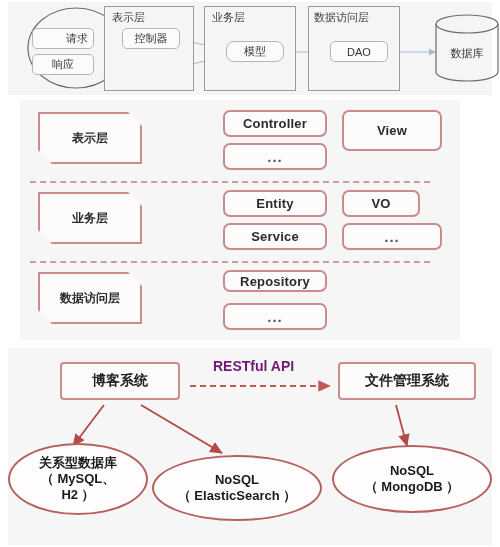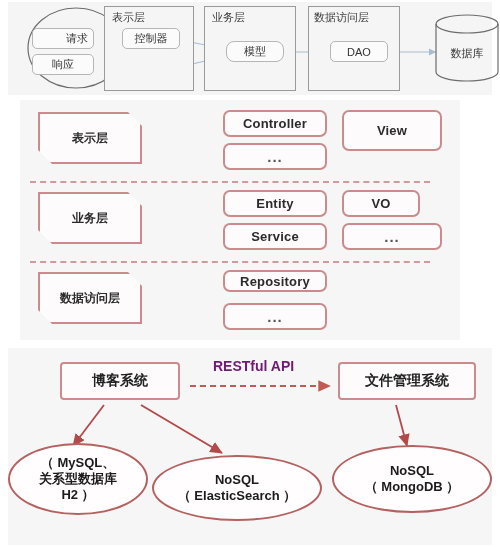--- a/index.html
+++ b/index.html
@@ -272,22 +272,22 @@
 <div class="sys-box" style="left:60px; top:362px; width:120px; height:38px;">
   <span>博客系统</span>
 </div>
 <div class="sys-box" style="left:338px; top:362px; width:138px; height:38px;">
   <span>文件管理系统</span>
 </div>
 <div class="api-label" style="left:213px; top:358px;">RESTful API</div>
 
 <div class="ellipse" style="left:8px; top:443px; width:140px; height:72px;">
   <div>
+    <span>关系型数据库</span>
     <span>（ MySQL、</span>
-    <span>关系型数据库</span>
     <span>H2 ）</span>
   </div>
 </div>
 <div class="ellipse" style="left:152px; top:455px; width:170px; height:66px;">
   <div>
     <span>NoSQL</span>
     <span>（ ElasticSearch ）</span>
   </div>
 </div>
 <div class="ellipse" style="left:332px; top:445px; width:160px; height:68px;">

